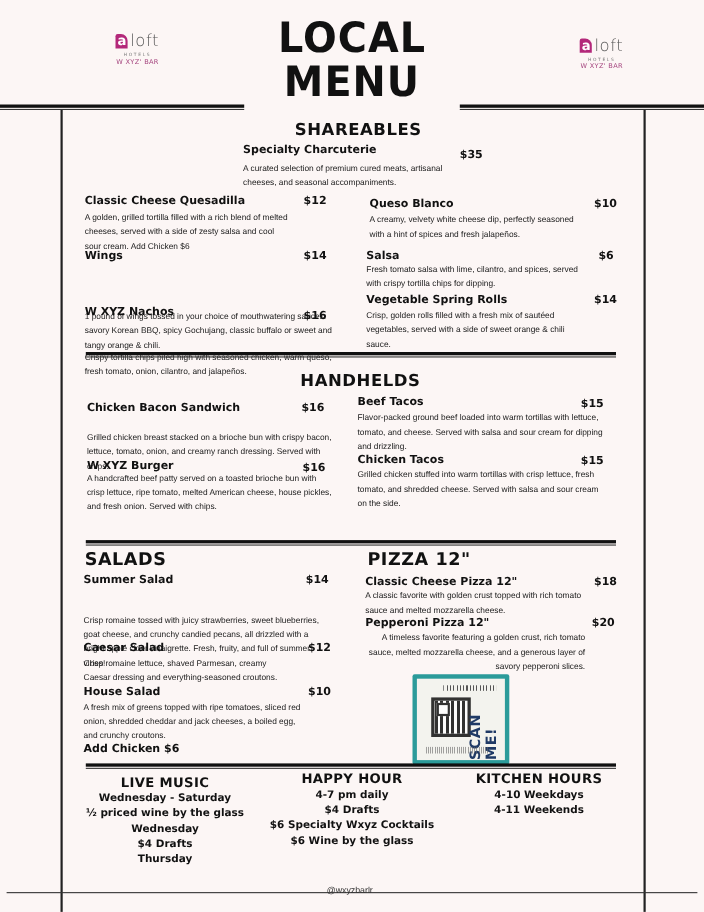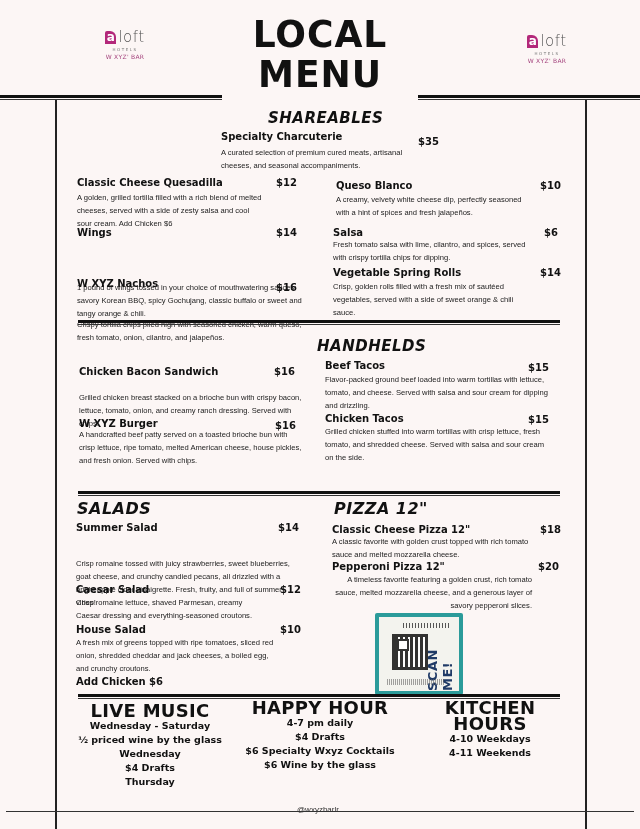--- a/index.html
+++ b/index.html
@@ -15,26 +15,26 @@
     position: absolute; left: 240px; width: 160px; top: 14px; text-align: center;
     font-family: "DejaVu Sans", sans-serif; font-weight: bold; font-size: 38px; line-height: 40px;
     letter-spacing: 1px; transform: scaleX(0.95);
   }
   .logo { position: absolute; width: 70px; text-align: center; }
   .logo .mark { display: flex; align-items: flex-end; justify-content: center; gap: 2px; }
   .logo .a-box { width: 11px; height: 13px; background: #b3287a; color: #fff; font-size: 12px; line-height: 13px; font-weight: bold; text-align: center; border-radius: 2px 6px 0 0; }
   .logo .loft { font-family: "DejaVu Sans", sans-serif; font-size: 15px; color: #555; line-height: 14px; letter-spacing: 0.5px; font-weight: 300; }
   .logo .hotels { font-size: 4px; letter-spacing: 1.5px; color: #777; margin-top: 3px; }
   .logo .bar { font-size: 6px; color: #a5467f; letter-spacing: 0.3px; margin-top: 1px; }
-  .sec-h { position: absolute; font-weight: bold; font-size: 15px; letter-spacing: 0.5px; font-style: italic; }
+  .sec-h { position: absolute; font-weight: bold; font-size: 15px; letter-spacing: 0.5px; }
   .item-name { position: absolute; font-weight: bold; font-size: 10px; white-space: nowrap; }
   .item-price { position: absolute; font-weight: bold; font-size: 10px; }
   .item-desc { position: absolute; font-family: "Liberation Sans", sans-serif; font-size: 7.6px; line-height: 13px; color: #222; }
   .footer-col { position: absolute; text-align: center; }
-  .footer-col .h { font-weight: bold; font-size: 18px; line-height: 16px; letter-spacing: 0.3px; text-align: center; }
+  .footer-col .h { font-weight: bold; font-size: 12px; line-height: 16px; letter-spacing: 0.3px; text-align: center; }
   .footer-col .l { font-weight: bold; font-size: 9.5px; line-height: 14px; }
   .qr {
     position: absolute; left: 375px; top: 613px; width: 88px; height: 82px; background: #2b9b9a; border-radius: 2px;
   }
   .qr .inner { position: absolute; left: 4px; top: 4px; width: 80px; height: 74px; background: #f3f3ee; }
   .qr .code { position: absolute; left: 13px; top: 17px; width: 30px; height: 30px; border: 3px solid #111; background:
     repeating-linear-gradient(90deg,#111 0 3px,#fff 3px 5px), #fff; opacity: 0.85; }
   .qr .code::before { content:""; position:absolute; left:2px; top:2px; width:8px; height:8px; border:2px solid #111; background:#fff; }
   .qr .scan { position: absolute; right: 4px; top: 14px; font-weight: bold; font-size: 13px; color: #1f3a66; writing-mode: vertical-rl; transform: rotate(180deg); letter-spacing: 0.5px; }
   .qr .dots { position: absolute; left: 24px; top: 6px; width: 48px; height: 5px; background: repeating-linear-gradient(90deg,#555 0 1px,transparent 1px 3px); }
@@ -104,21 +104,21 @@
   <div class="item-desc" style="left:333px; top:238px; width:200px;">Fresh tomato salsa with lime, cilantro, and spices, served with crispy tortilla chips for dipping.</div>
 </div>
 <div>
   <div class="item-name" style="left:333px; top:267px;">Vegetable Spring Rolls</div>
   <div class="item-price" style="left:540px; top:267px;">$14</div>
   <div class="item-desc" style="left:333px; top:280px; width:195px;">Crisp, golden rolls filled with a fresh mix of sautéed vegetables, served with a side of sweet orange &amp; chili sauce.</div>
 </div>
 
 <div class="dbl" style="left:78px; top:320px; width:482px;"></div>
 
-<div class="sec-h" style="left:273px; top:337px;margin-left:44px;">HANDHELDS</div>
+<div class="sec-h" style="left:273px; top:337px;">HANDHELDS</div>
 
 <div>
   <div class="item-name" style="left:79px; top:366px;">Chicken Bacon Sandwich</div>
   <div class="item-price" style="left:274px; top:366px;">$16</div>
   <div class="item-desc" style="left:79px; top:378px; width:225px;margin-top:13px;">Grilled chicken breast stacked on a brioche bun with crispy bacon, lettuce, tomato, onion, and creamy ranch dressing. Served with chips.</div>
 </div>
 <div>
   <div class="item-name" style="left:79px; top:418px;">W XYZ Burger</div>
   <div class="item-price" style="left:275px; top:420px;">$16</div>
   <div class="item-desc" style="left:79px; top:428px; width:225px;">A handcrafted beef patty served on a toasted brioche bun with crisp lettuce, ripe tomato, melted American cheese, house pickles, and fresh onion. Served with chips.</div>

